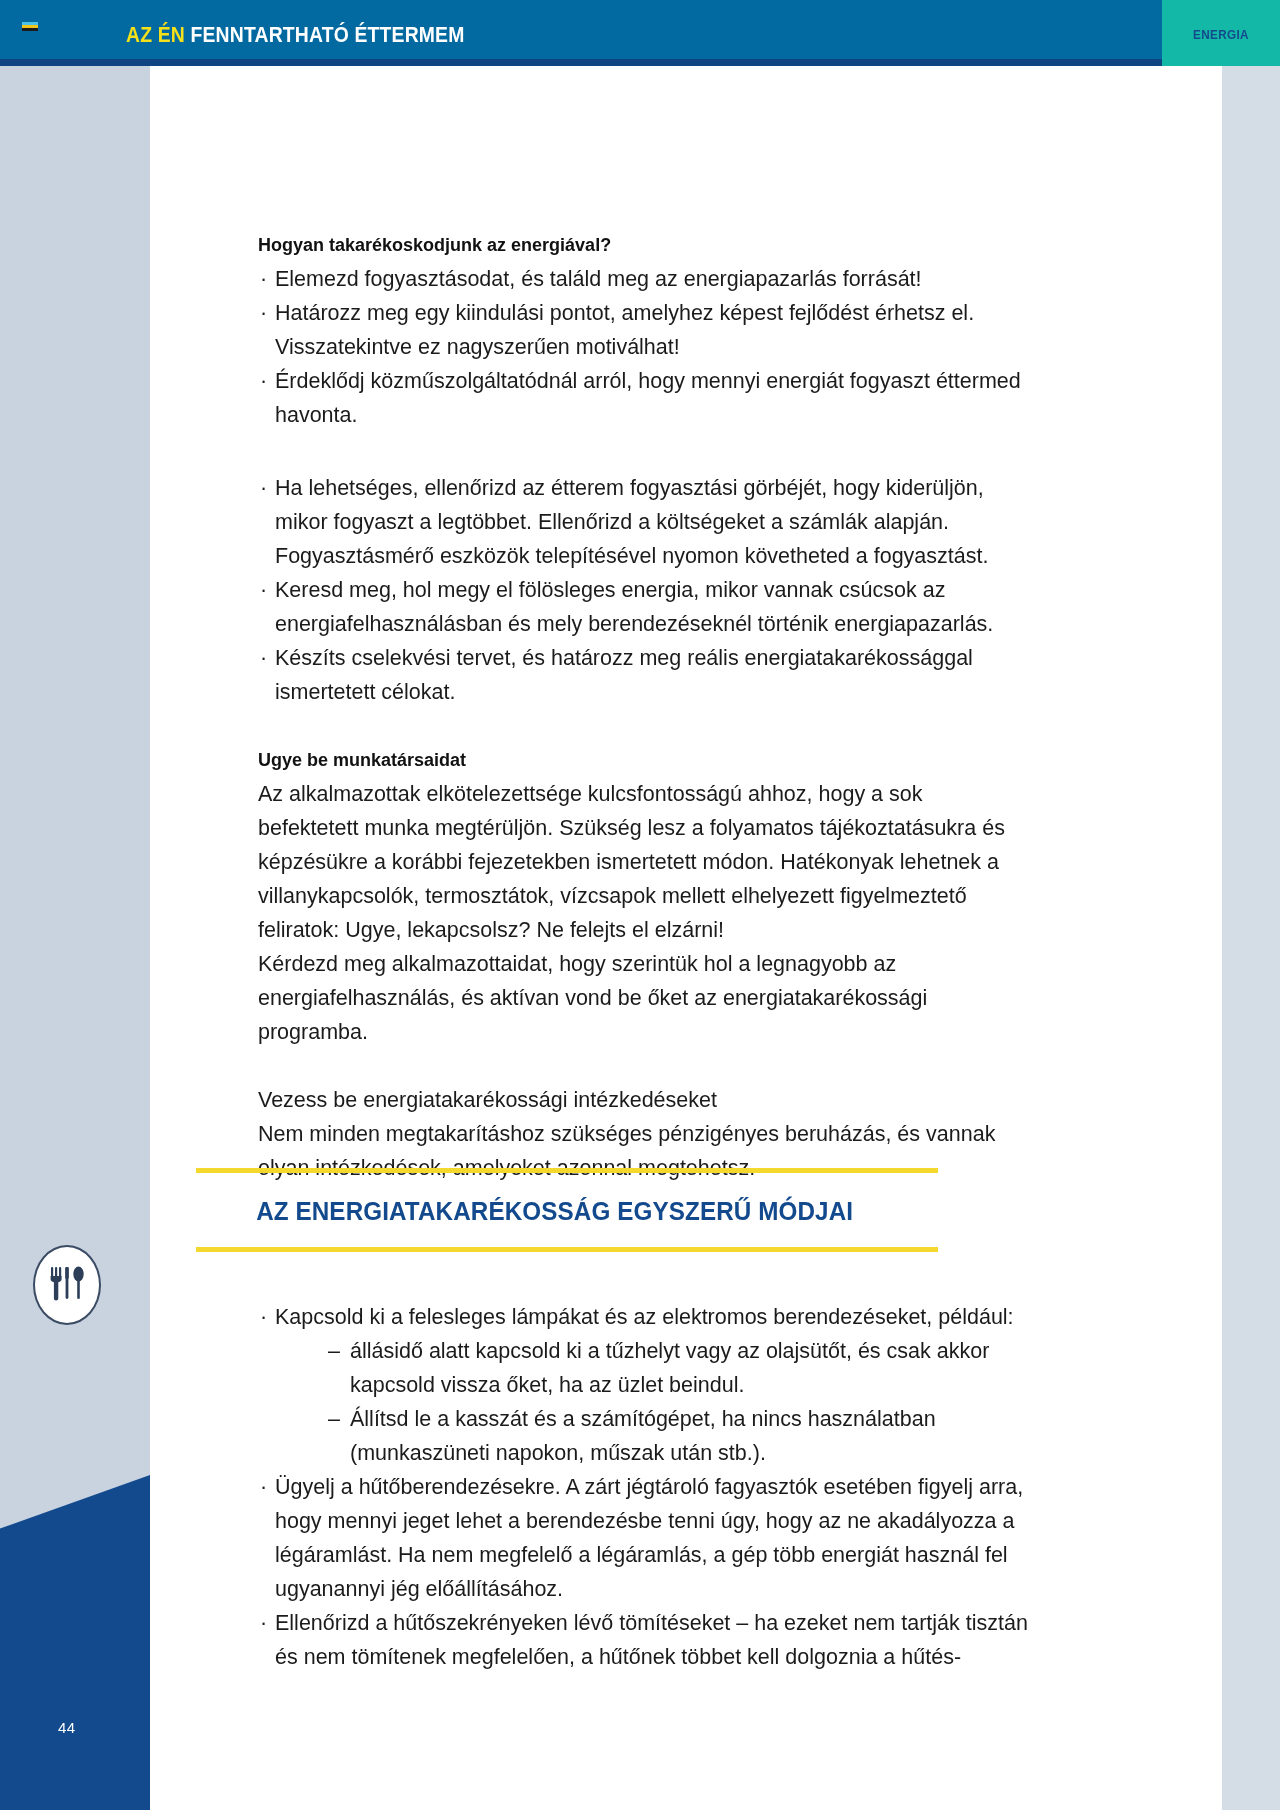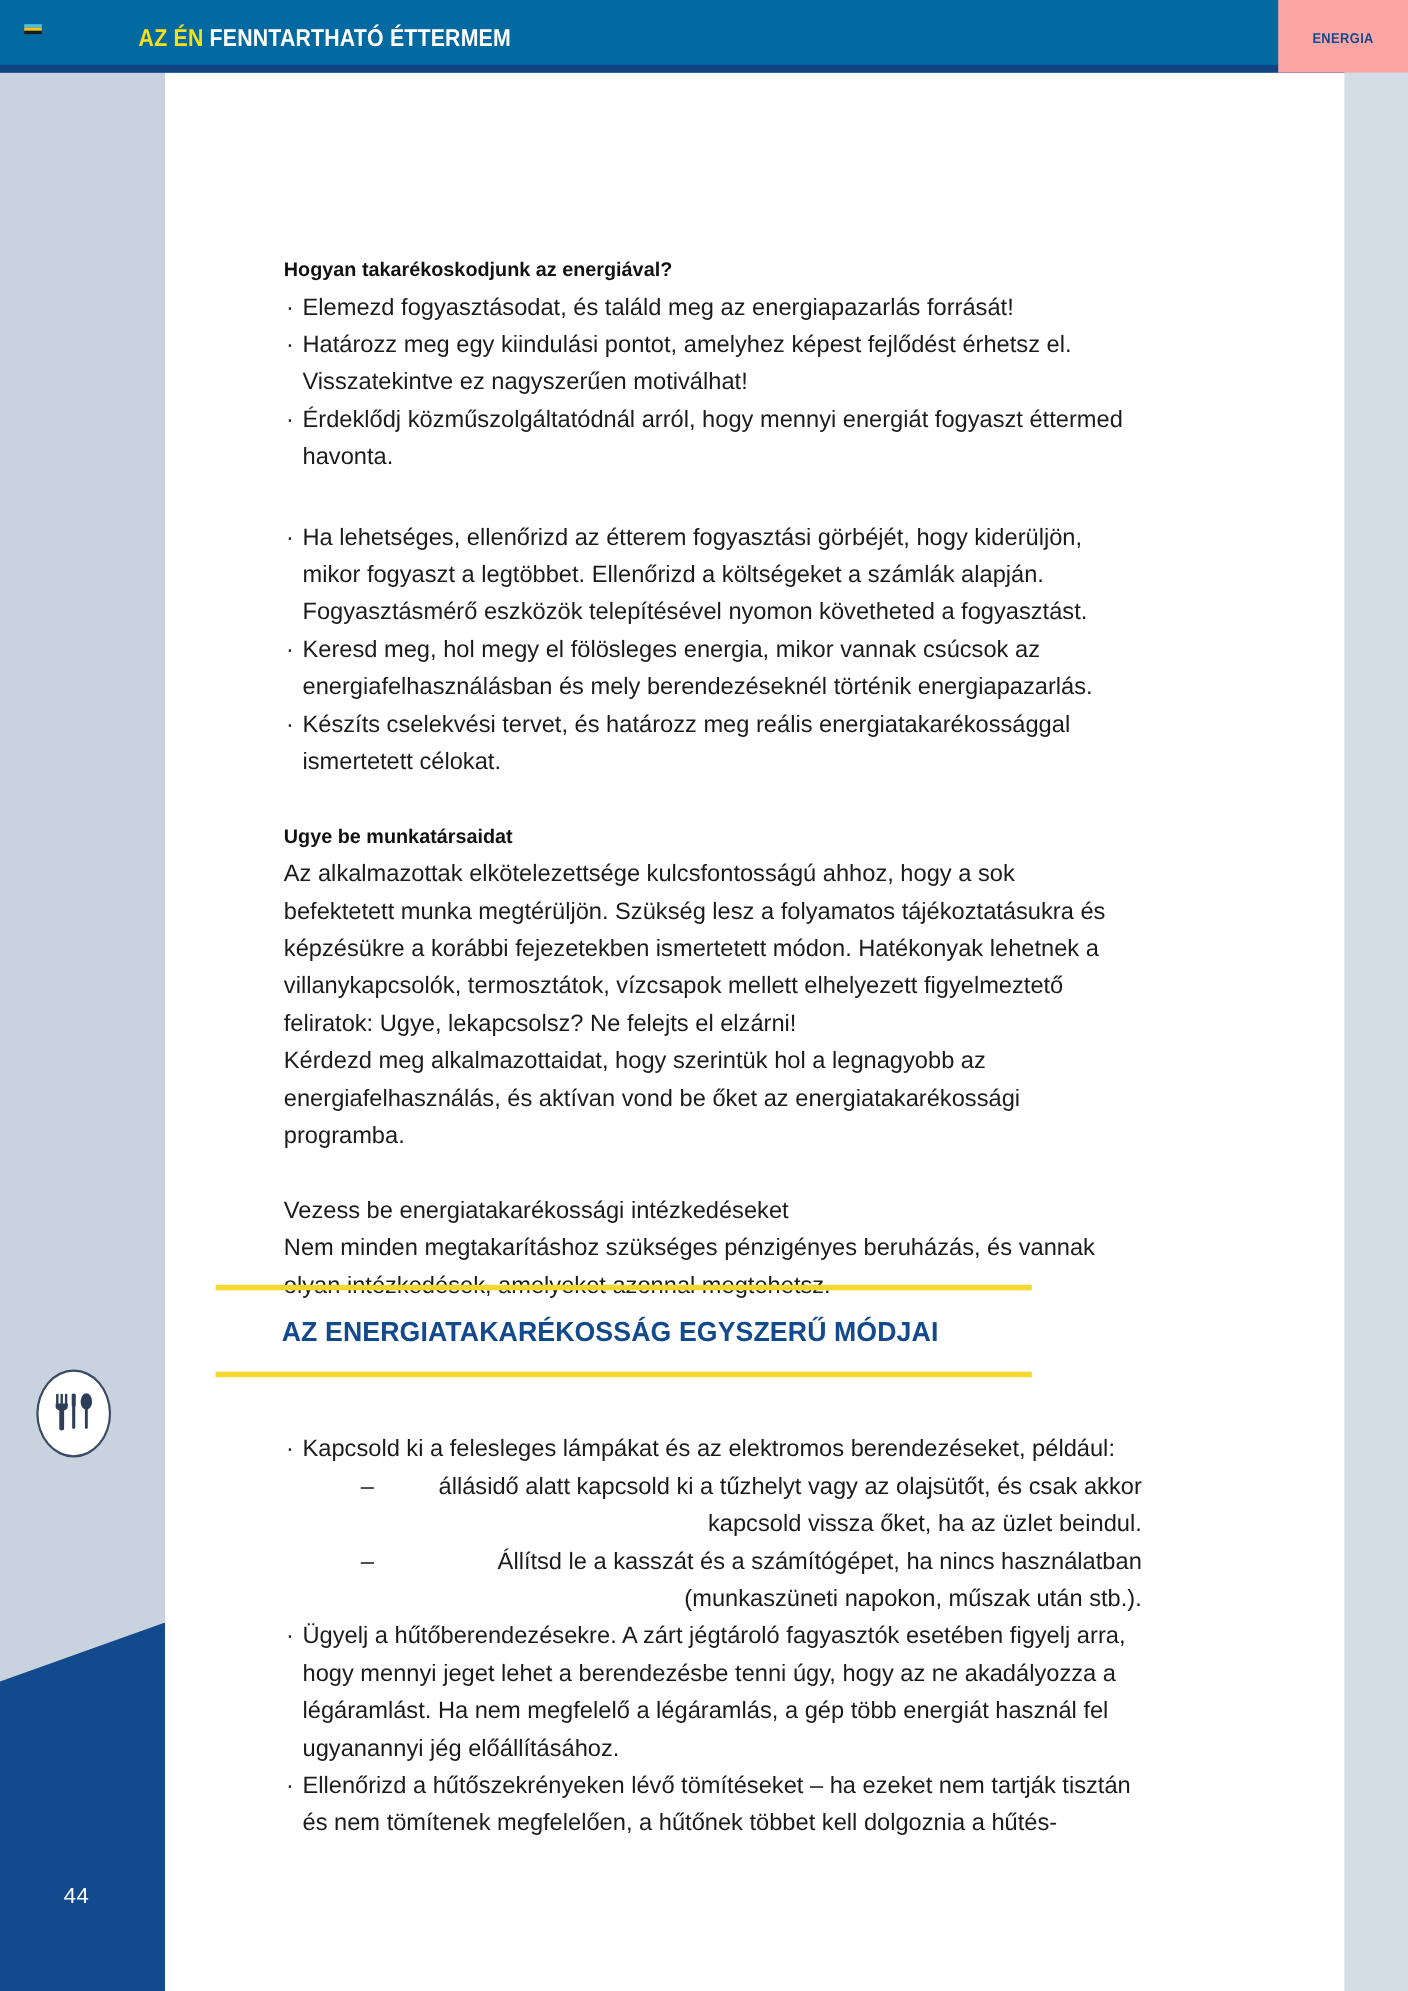--- a/index.html
+++ b/index.html
@@ -45,21 +45,21 @@
   .header-title {
     position:absolute; left:126px; top:22px;
     font-size:22px; font-weight:bold; letter-spacing:0.2px;
     color:#ffffff; white-space:nowrap;
     font-family:"Liberation Sans", sans-serif;
     transform:scaleX(0.88); transform-origin:left center;
   }
   .header-title .accent { color:#f5e11a; }
   .header-tab {
     position:absolute; right:0; top:0; width:118px; height:66px;
-    background:#fca5a5; z-index:7;
+    background:#14b8a6; z-index:7;
   }
   .header-tab span {
     position:absolute; left:0; right:0; top:27px; text-align:center;
     font-size:13px; font-weight:bold; letter-spacing:0.4px;
     color:#134a8e; transform:scaleX(0.9);
   }
 
   
   .reg-mark {
     position:absolute; left:22px; top:22px; width:16px; height:9px;
@@ -80,21 +80,21 @@
     background:#c9d3e0;
     clip-path:polygon(0 0, 100% 0, 100% 72%, 36% 100%, 0 100%);
   }
   .side-blue-bottom {
     position:absolute; left:0; bottom:0; width:150px; height:335px;
     background:#134a8e;
     clip-path:polygon(0 16%, 100% 0, 100% 100%, 0 100%);
   }
   .page-number {
     position:absolute; left:58px; bottom:74px;
-    color:#ffffff; font-size:20px; letter-spacing:0.4px;
+    color:#ffffff; font-size:15px; letter-spacing:0.4px;
     z-index:5;
   }
 
   
   .cutlery-badge {
     position:absolute; left:33px; top:1245px;
     width:68px; height:80px;
     border:2px solid #3a4b63; border-radius:50%;
     background:#ffffff;
     z-index:8;
@@ -122,21 +122,21 @@
   }
   ul.blist > li::before {
     content:"\00B7"; position:absolute; left:2px; top:0;
     font-size:21.5px; line-height:34px; color:#1b1b1b;
   }
   li.nobullet { padding-left:17px;margin-top:39px; }
   li.nobullet::before { content:""; }
 
   ul.dashlist { list-style:none; margin:0; padding:0 0 0 70px; }
   ul.dashlist > li {
-    position:relative; padding-left:22px; line-height:34px;text-align:right;
+    position:relative; padding-left:22px; line-height:34px;
   }
   ul.dashlist > li::before {
     content:"\2013"; position:absolute; left:0; top:0;
     font-size:21.5px; line-height:34px; color:#1b1b1b;
   }
 
   
   .section-block { position:absolute; left:196px; top:1168px; width:742px; }
   .rule-yellow { height:5px; background:#f5d82e; width:100%; }
   .section-title {

